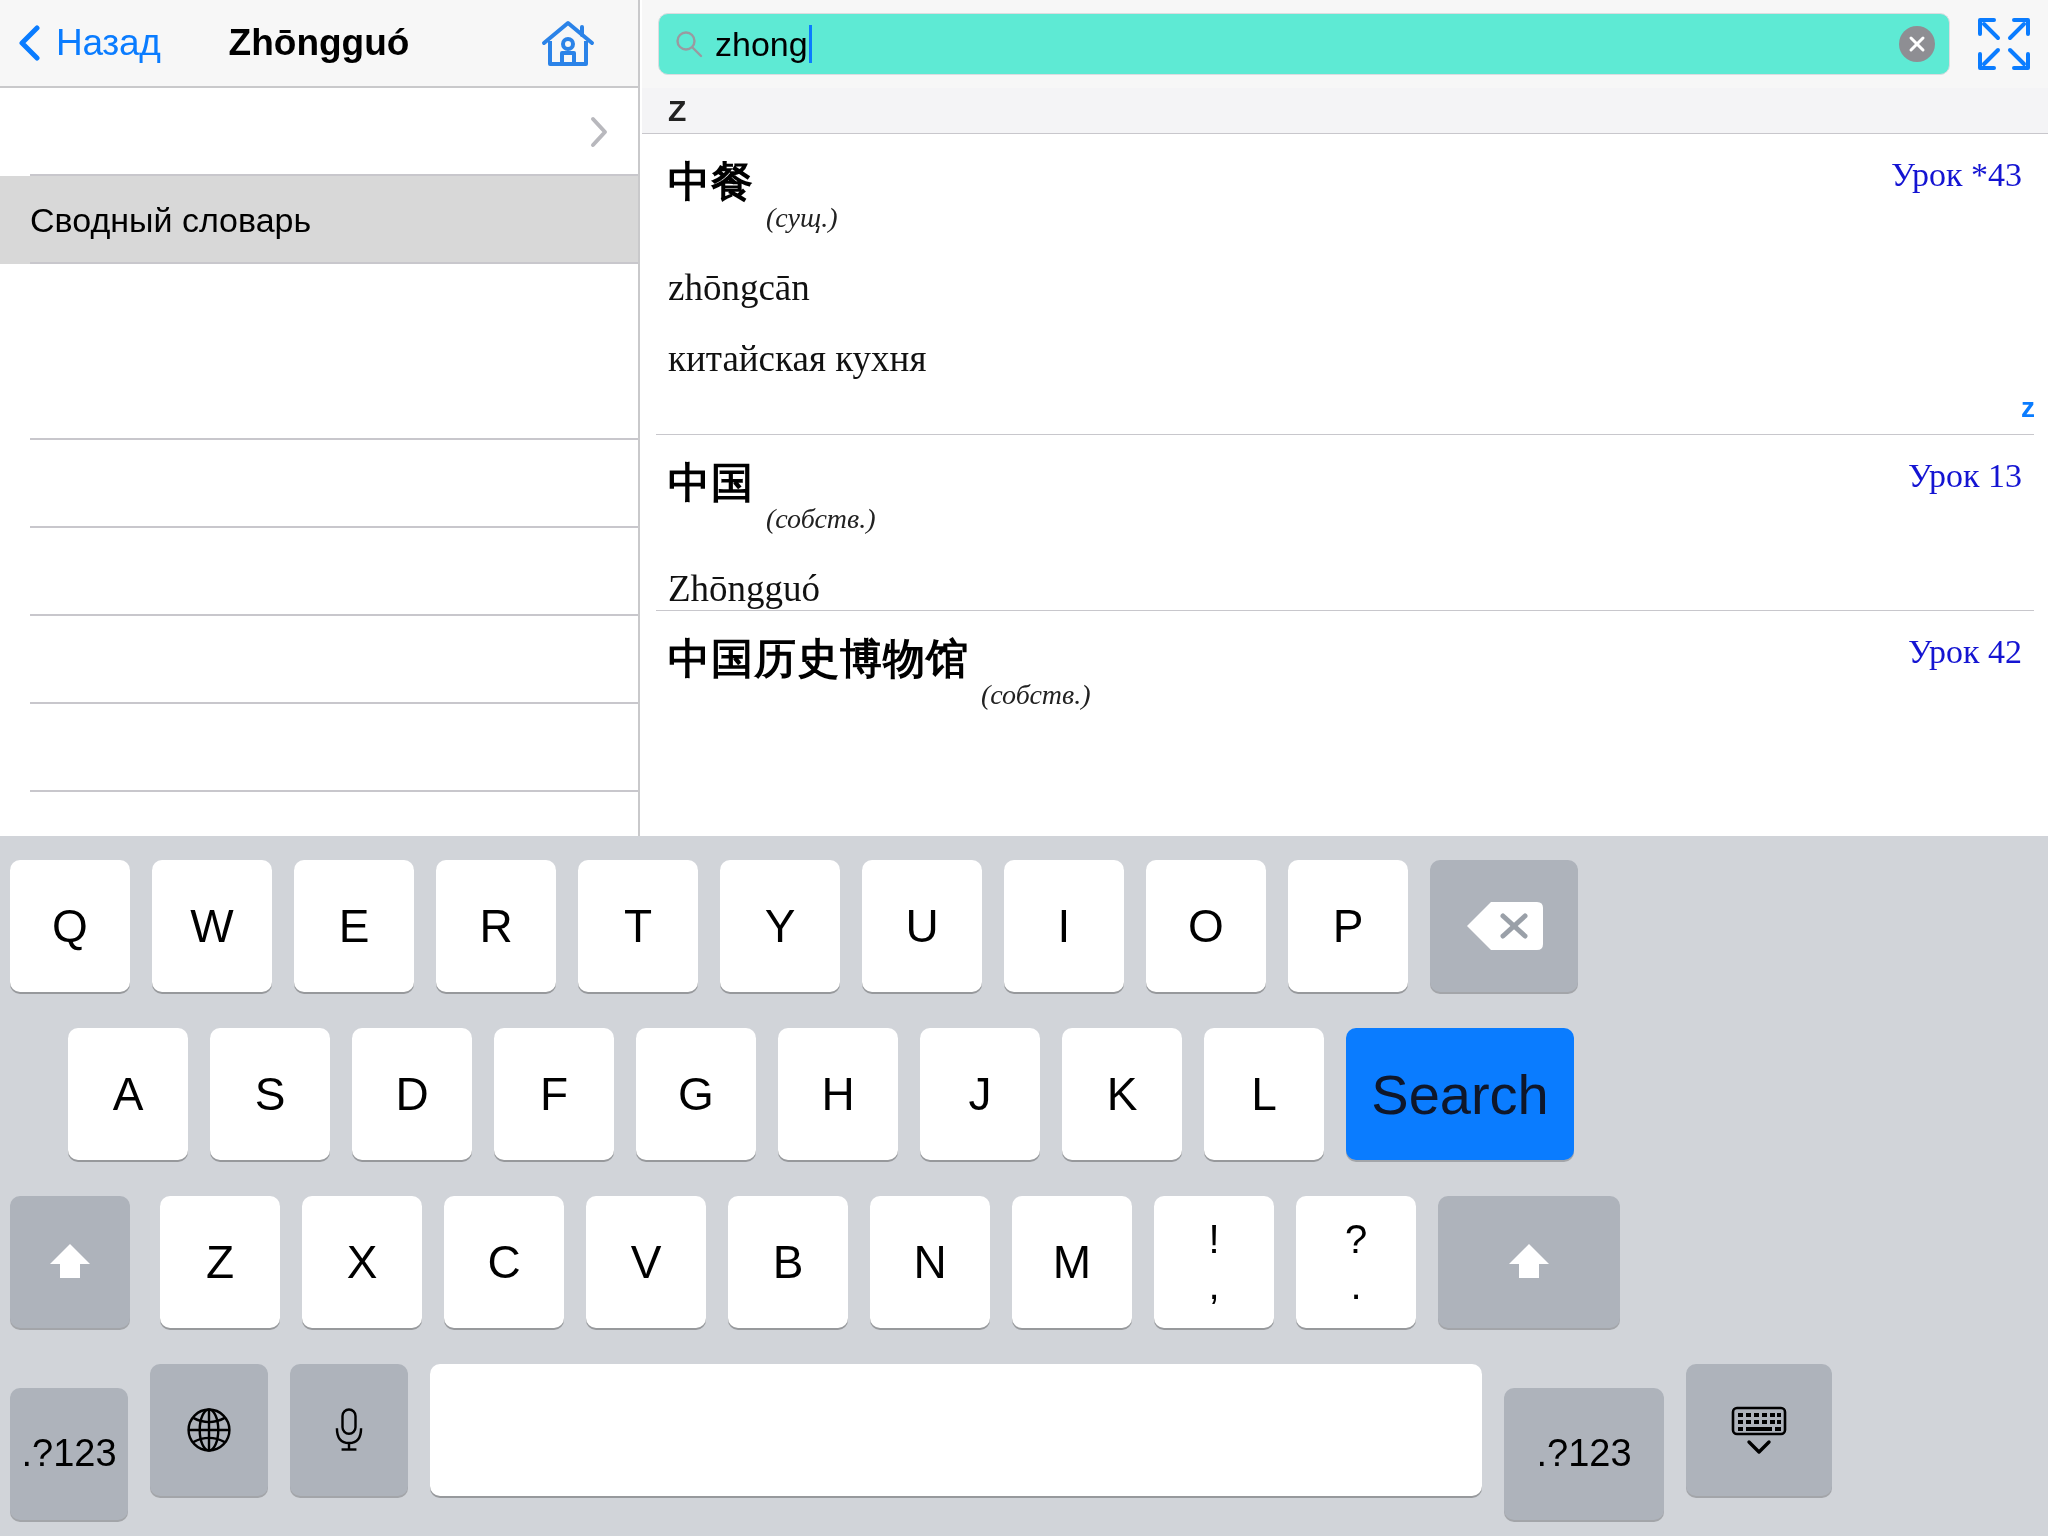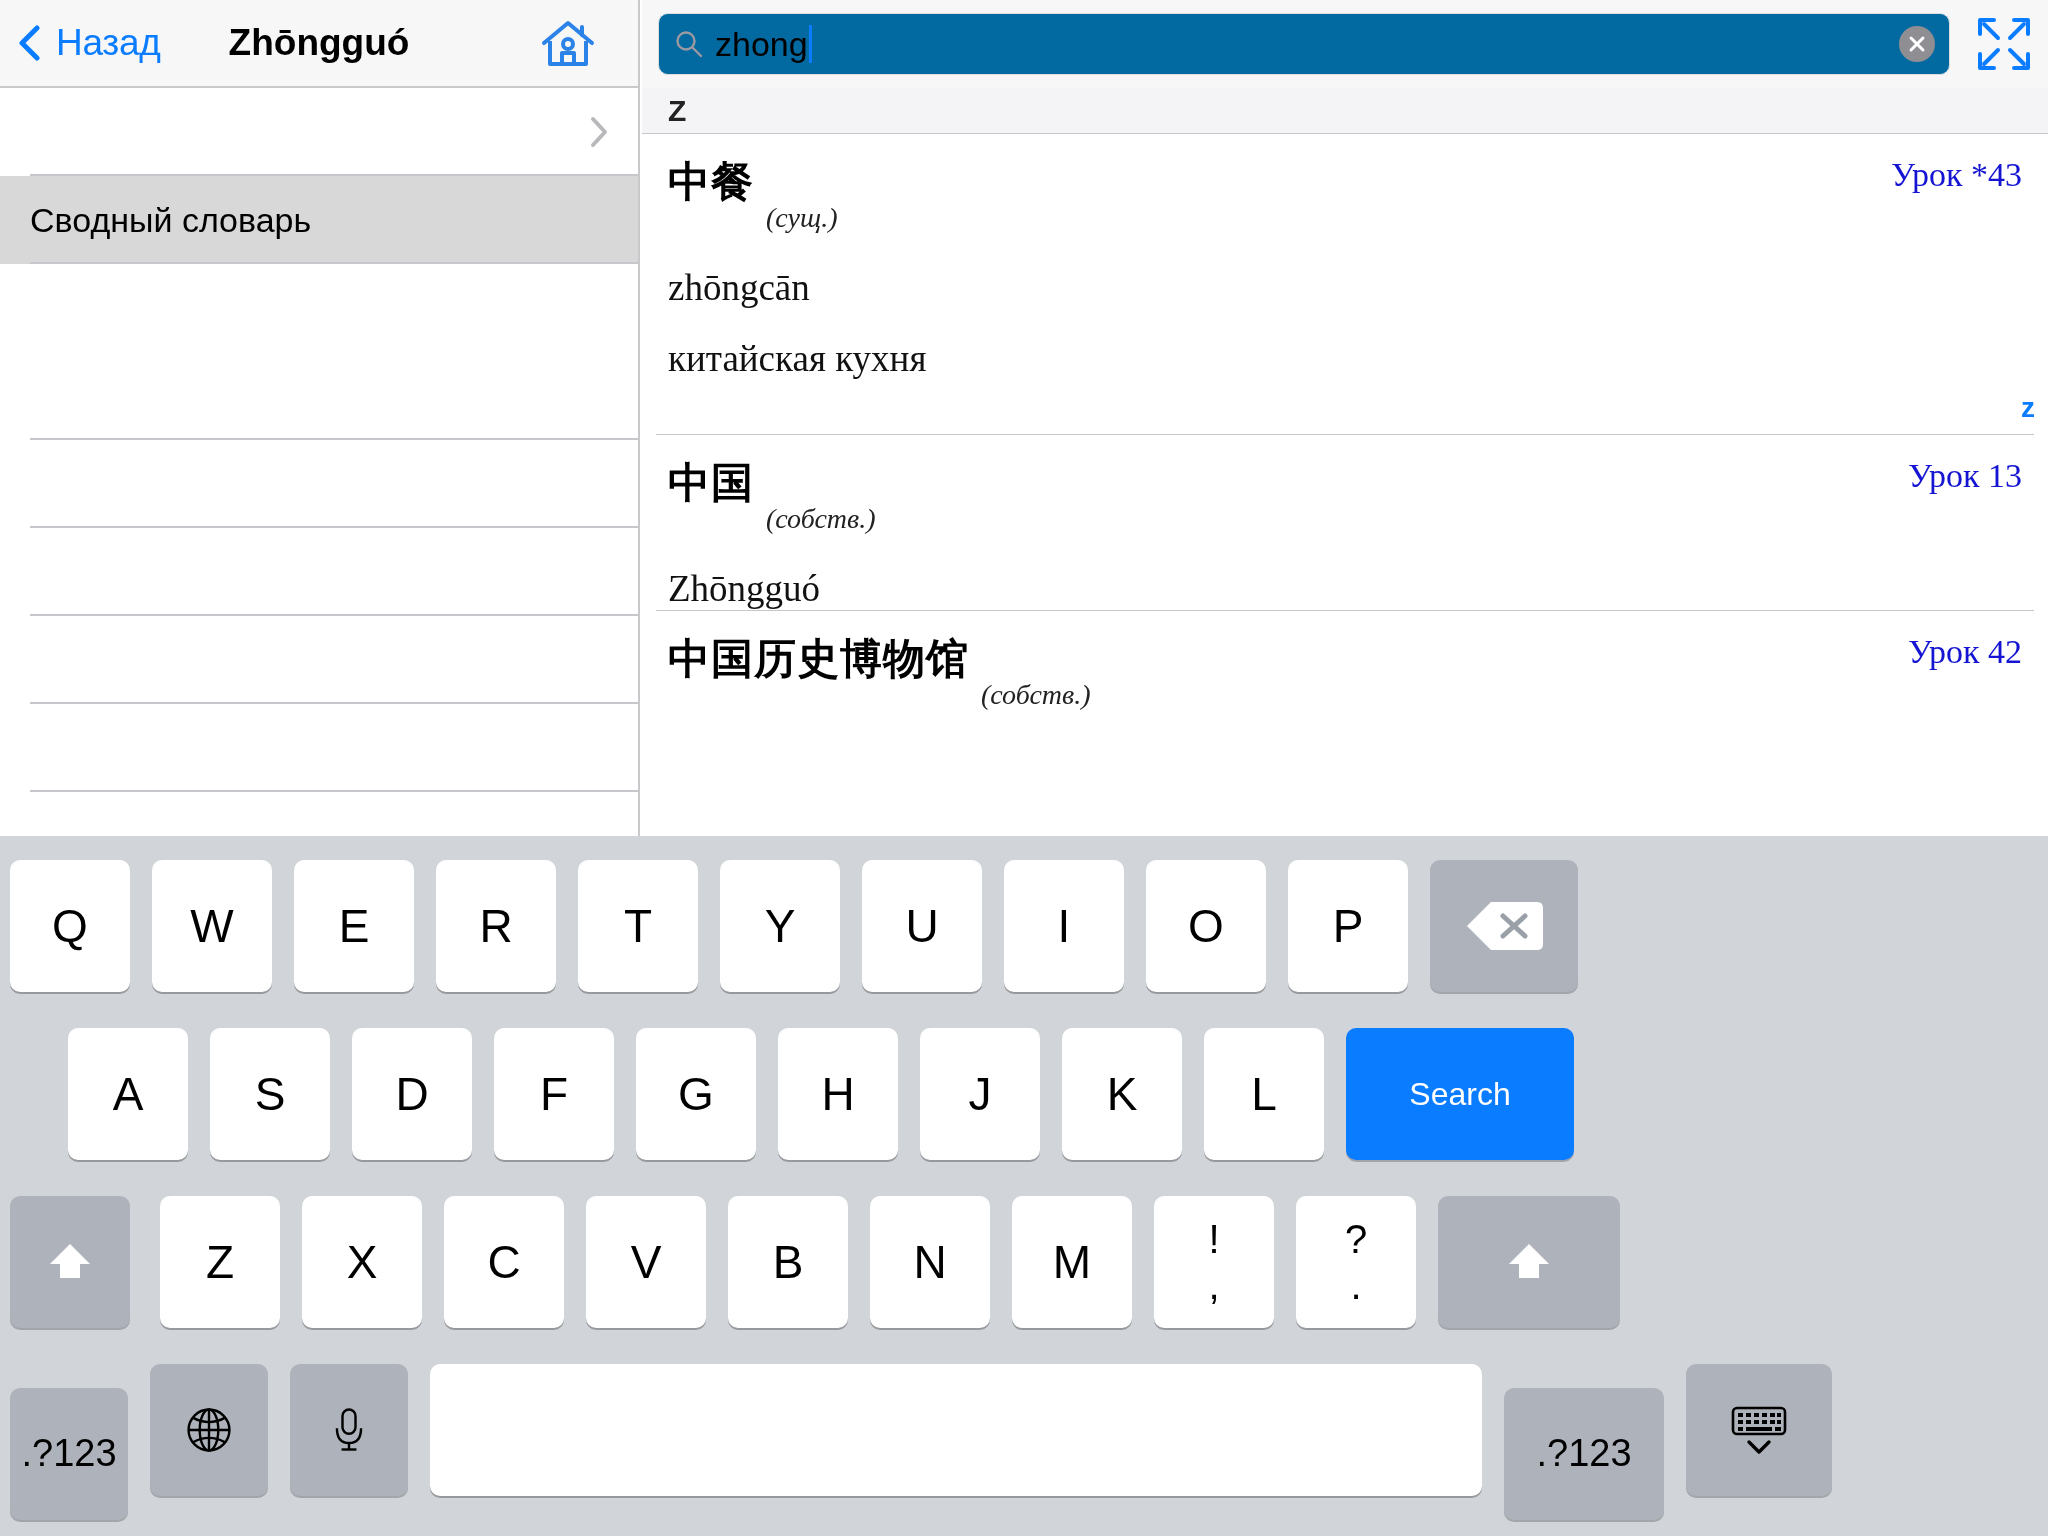--- a/index.html
+++ b/index.html
@@ -73,21 +73,21 @@
     position: relative;
     height: 88px;
     background: #f7f7f7;
     display: flex; align-items: center;
     padding: 0 16px;
   }
   .search-field {
     position: relative;
     flex: 1;
     height: 62px;
-    background: #0369a1;
+    background: #5eead4;
     border: 1px solid #dcdce0;
     border-radius: 10px;
     display: flex; align-items: center;
     padding: 0 16px;
   }
   .search-mag { width: 28px; height: 28px; flex: none; margin-right: 12px; }
   .search-text {
     font-size: 34px; color: #000;
     font-family: "Liberation Sans", sans-serif;
   }
@@ -186,23 +186,23 @@
     font-size: 46px; color: #000;
     font-family: "Liberation Sans", sans-serif;
     height: 132px;
   }
   .key.dark {
     background: #aeb3bb;
     box-shadow: 0 2px 0 rgba(0,0,0,0.22);
   }
   .key.blue {
     background: #0a7cff;
-    color: #ffffff;
+    color: #0f172a;
     box-shadow: 0 2px 0 rgba(0,0,0,0.22);
-    font-size: 32px;
+    font-size: 56px;
   }
   .key.punct {
     flex-direction: column; justify-content: center;
     line-height: 1;
   }
   .key.punct .up { font-size: 40px; margin-bottom: 6px; }
   .key.punct .lo { font-size: 40px; }
   .key.small-label { font-size: 38px; margin-top: 47px; }
   .kb-spacer { flex: none; }
 </style>

